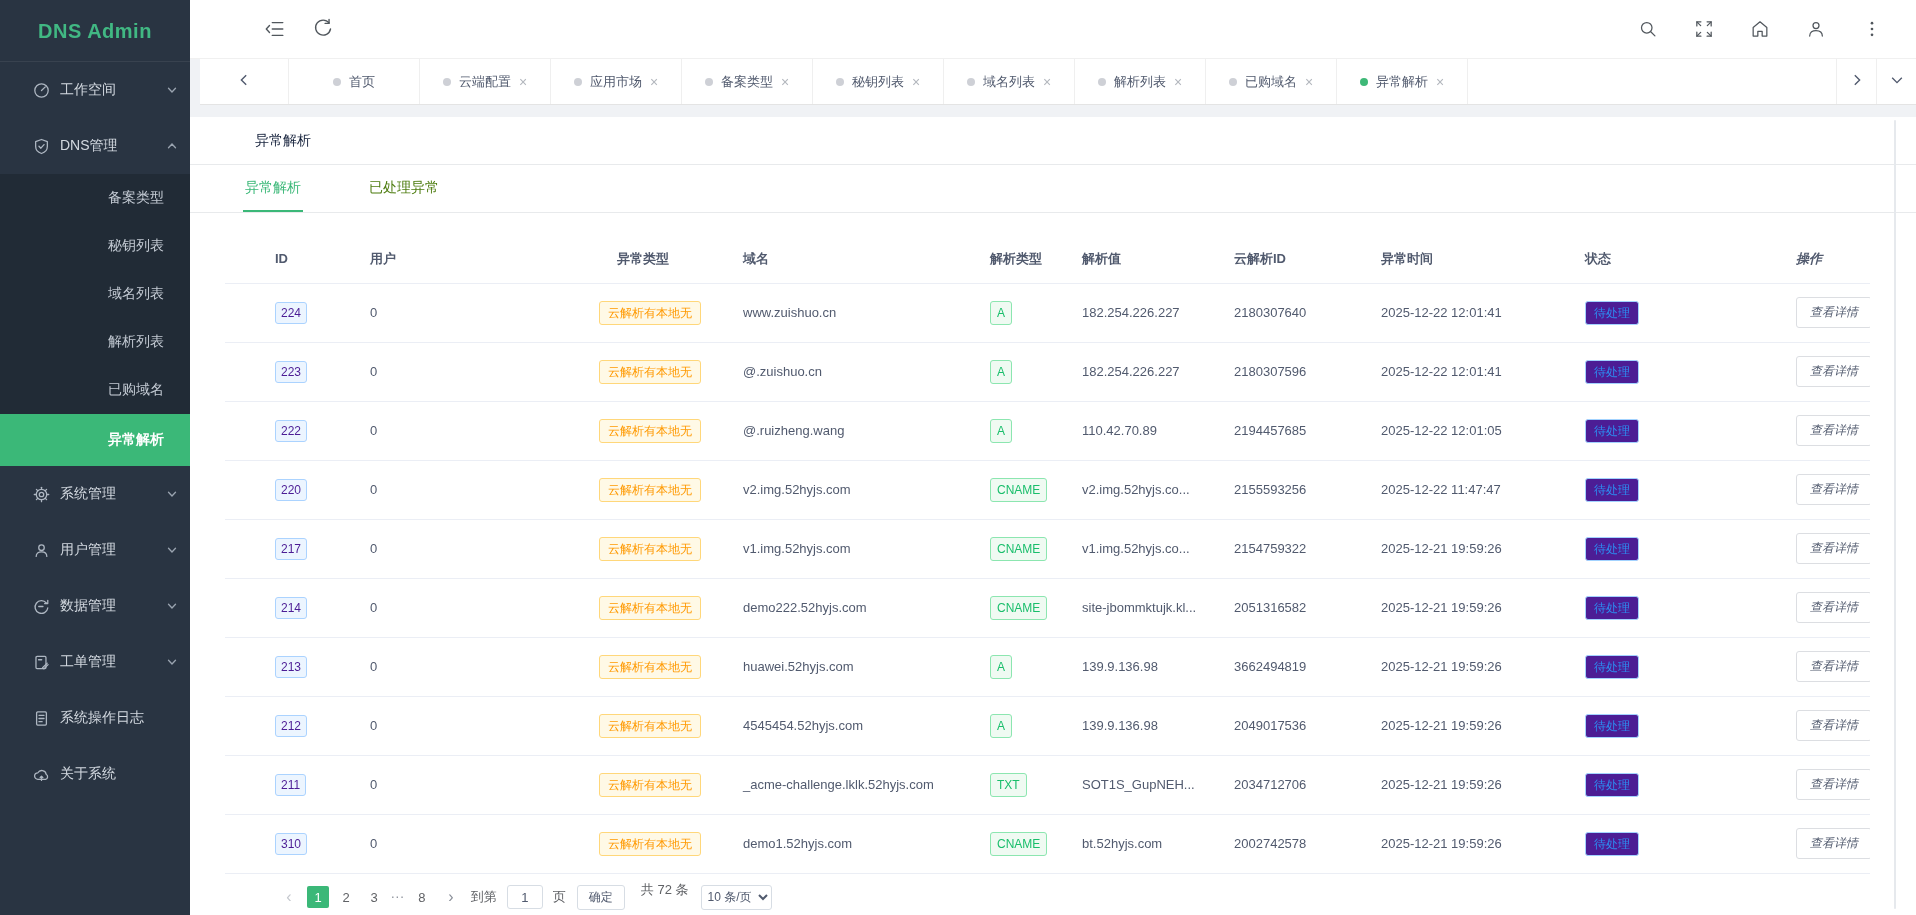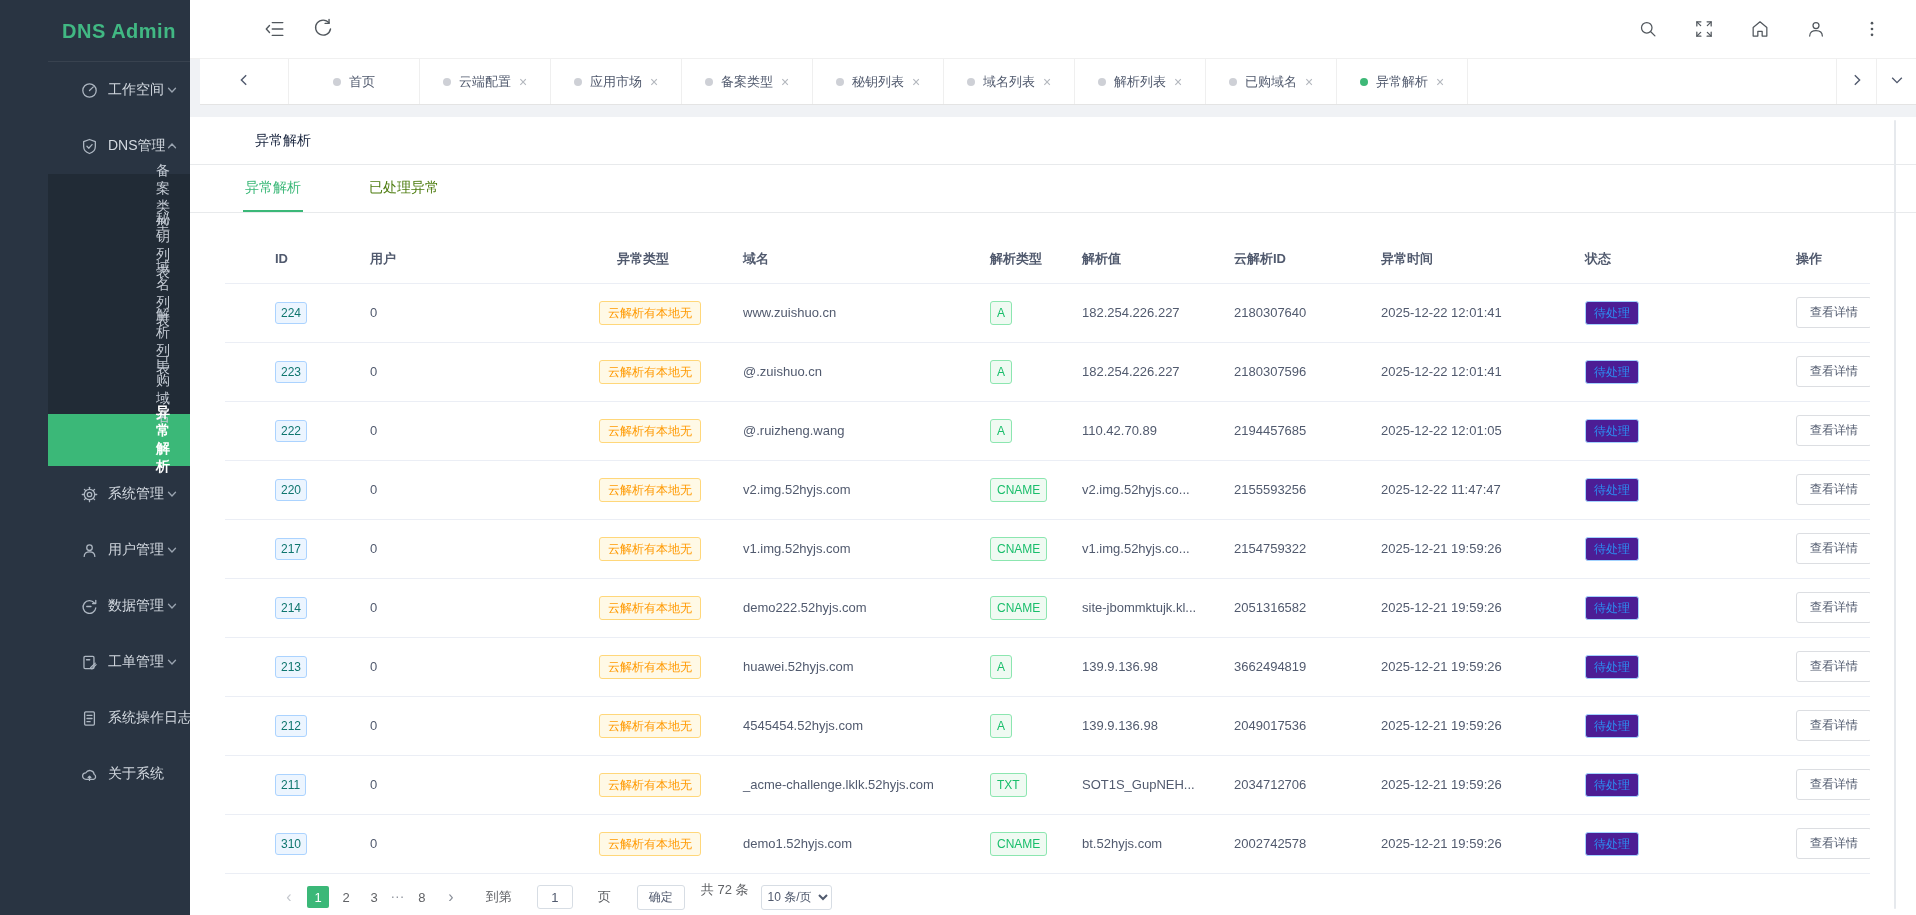--- a/index.html
+++ b/index.html
@@ -3,21 +3,21 @@
 <meta charset="utf-8">
 <style>
   * { box-sizing: border-box; margin: 0; padding: 0; }
   html,body { width:1916px; height:915px; }
   body {
     font-family: "Liberation Sans", "DejaVu Sans", sans-serif;
     display: flex; background: #f0f2f5; overflow: hidden;
     color: #515a6e;
   }
   
-  .sidebar { width:190px; flex-shrink:0; background:#293442; display:flex; flex-direction:column;padding-left:48px; }
+  .sidebar { width:190px; flex-shrink:0; background:#293442; display:flex; flex-direction:column; }
   .logo { height:62px; line-height:62px; text-align:center; font-size:20px; font-weight:bold;
           color:#41b883; border-bottom:1px solid rgba(255,255,255,0.07); letter-spacing:.5px; }
   .menu { flex:1; overflow:hidden; }
   .menu-item { height:56px; display:flex; align-items:center; padding:0 12px 0 33px;
                font-size:14px; color:#d3d9e0; cursor:pointer; }
   .menu-item .mi-icon { width:17px; height:17px; margin-right:10px; color:#aeb7c2; flex-shrink:0; display:flex; }
   .menu-item .mi-icon svg { width:17px; height:17px; }
   .menu-item .mi-label { flex:1; white-space:nowrap; }
   .menu-item .mi-arrow { width:12px; height:12px; color:#9aa4b0; display:flex; }
   .submenu { background:#212b36; }
@@ -58,40 +58,40 @@
   .ptab.active { color:#3bb878; border-bottom-color:#3bb878; }
   
   table.grid { border-collapse:collapse; table-layout:fixed; width:1645px; margin:22px 46px 0 35px; font-size:13px; }
   table.grid th { height:48px; text-align:left; font-weight:bold; color:#515a6e;
                   border-bottom:1px solid #ebeef5; white-space:nowrap; }
   table.grid td { height:59px; border-bottom:1px solid #ebeef5; color:#515a6e; white-space:nowrap;
                   overflow:hidden; }
   .c1 { padding-left:50px; } .c2 { padding-left:40px; } .c3 { padding-left:24px; }
   .c4 { padding-left:13px; } .c5 { padding-left:15px; } .c6 { padding-left:7px; }
   .c7 { padding-left:9px; }  .c8 { padding-left:11px; } .c9 { padding-left:25px; }
-  .c10 { padding-left:36px; }
+  .c10 { padding-left:36px;font-style:italic; }
   th.c3 { padding-left:42px; }
   .badge { display:inline-block; font-size:12px; line-height:1; padding:4px 7px; border-radius:3px;
            border:1px solid transparent; }
-  .badge-id     { color:#0f766e; background:#ecf5ff; border-color:#abd3ff; padding:4px 5px; }
+  .badge-id     { color:#4c1d95; background:#ecf5ff; border-color:#abd3ff; padding:4px 5px; }
   .badge-warn   { color:#ff9900; background:#fff9e6; border-color:#ffd77a; padding:5px 8px; }
   .badge-green  { color:#19be6b; background:#effaf2; border-color:#8ce6b0; padding:5px 6px; }
   .badge-status { color:#2d8cf0; background:#4c1d95; border-color:#a3d3ff; padding:5px 8px; cursor:default; }
   .btn-detail { display:inline-block; font-size:12px; color:#515a6e; background:#fff;
                 border:1px solid #dcdee2; border-radius:3px; padding:6px 13px; cursor:pointer; }
   
   .pager { display:flex; align-items:center; margin:7px 0 0 90px; font-size:13px; color:#606266; }
   .pg-arrow { width:18px; height:22px; display:flex; align-items:center; justify-content:center;
               color:#c5c8ce; font-size:16px; cursor:pointer; margin-right:6px; }
   .pg-arrow.next { color:#8a8f99; margin:0 6px; }
   .pg-num { min-width:22px; height:22px; display:flex; align-items:center; justify-content:center;
             border-radius:2px; margin:0 3px; cursor:pointer; padding:0 3px; }
   .pg-num.active { background:#3bb878; color:#fff; }
   .pg-dots { margin:0 3px; color:#8a8f99; letter-spacing:1px; }
-  .pg-text { margin:0 20px; }
+  .pg-text { margin:0 5px; }
   .pg-input { width:36px; height:24px; border:1px solid #d7dde4; border-radius:3px; text-align:center;
               font-size:13px; color:#515a6e; margin:0 5px; font-family:inherit; }
   .pg-btn { height:25px; padding:0 11px; margin:0 8px 0 6px; background:#fff; border:1px solid #d7dde4;
             border-radius:3px; font-size:12px; color:#515a6e; cursor:pointer; font-family:inherit; }
   .pg-total { margin:0 12px 15px 8px; }
   .pg-size { height:25px; border:1px solid #d7dde4; border-radius:3px; font-size:12px; color:#515a6e;
              background:#fff; font-family:inherit; padding:0 2px; }
   .scroll-line { position:absolute; top:3px; bottom:6px; right:20px; width:2px; background:#e6e9ed; border-radius:2px; }
 </style>
 </head>

